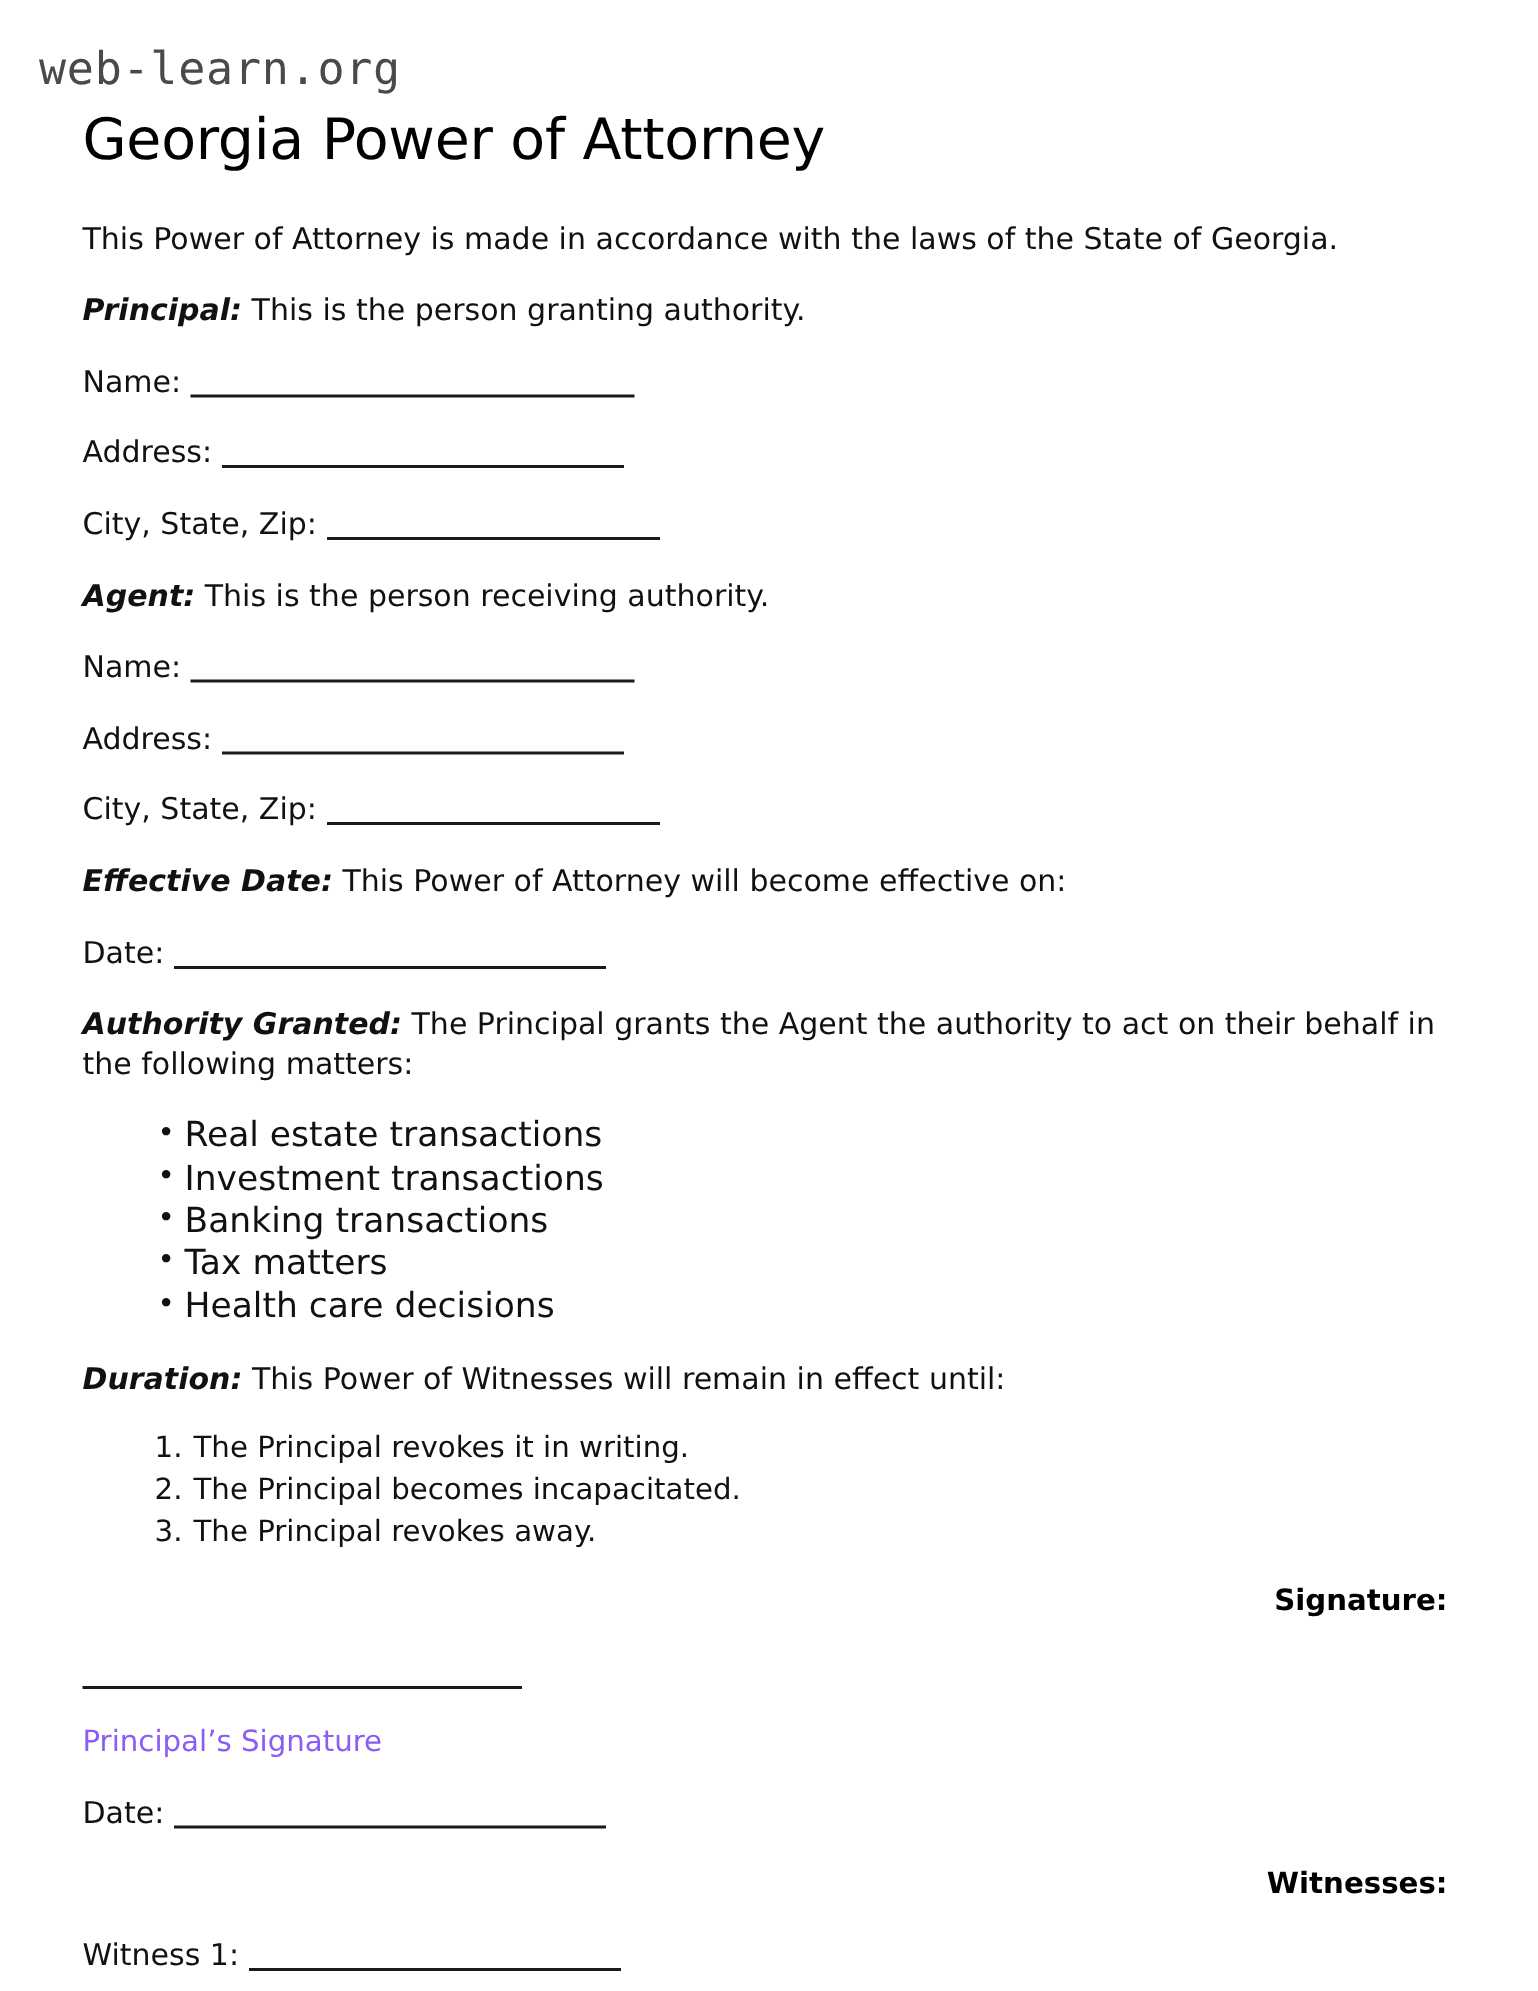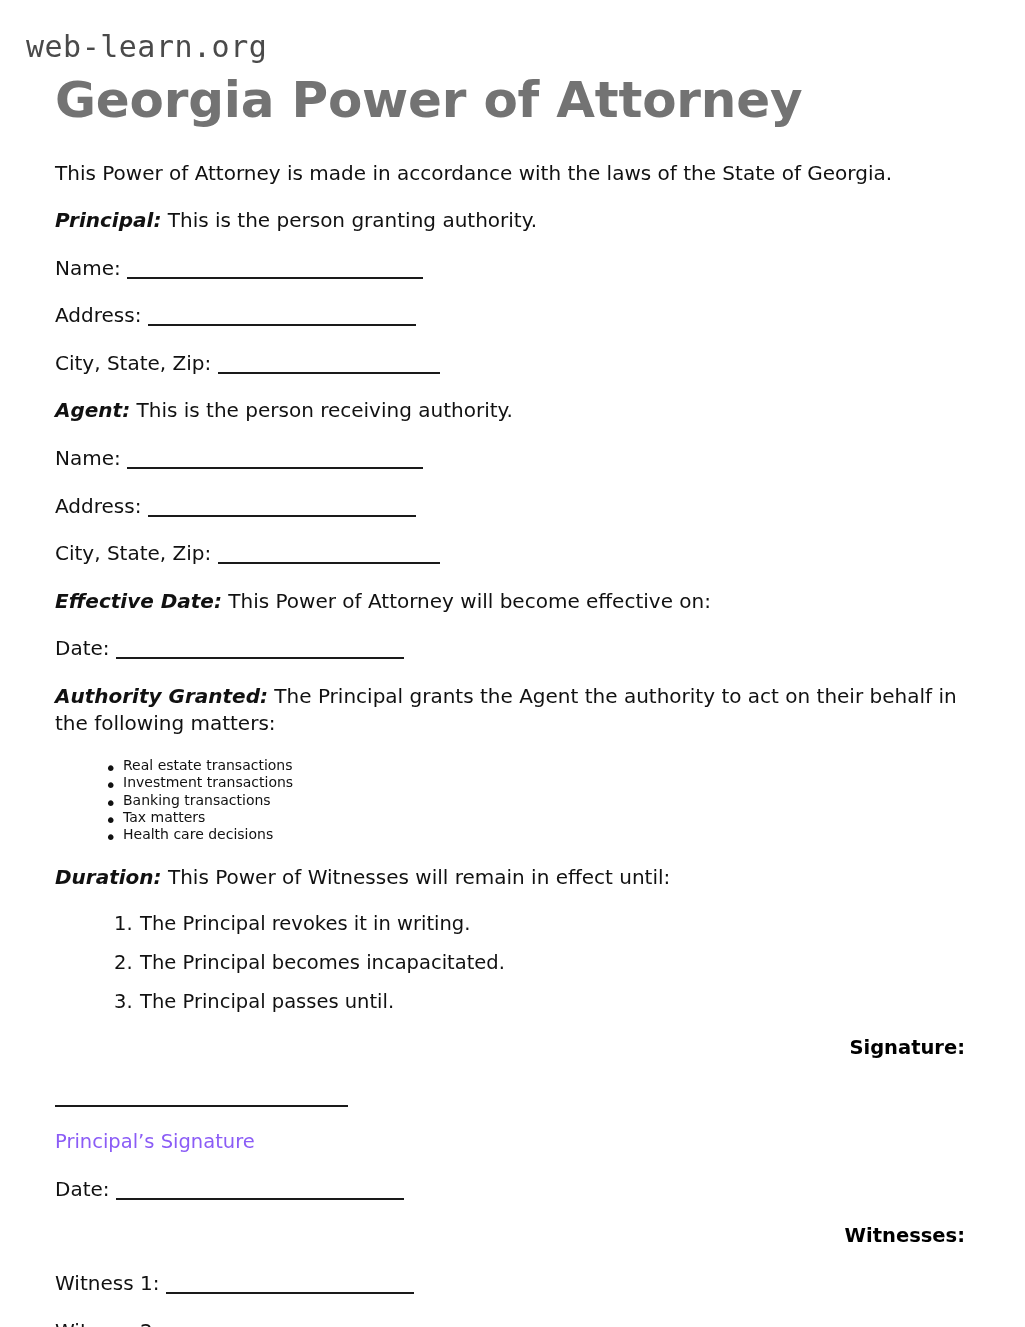--- a/index.html
+++ b/index.html
@@ -37,25 +37,25 @@
   }
   .content {
     position: absolute;
     left: 55px;
     top: 72px;
     width: 910px;
   }
   h1.doc-title {
     margin: 0 0 30px 0;
     padding: 0;
-    font-size: 50px;
-    font-weight: bold;
+    font-size: 38px;
+    font-weight: normal;
     line-height: 1.15;
     letter-spacing: -0.2px;
-    color: #737373;
+    color: #000000;
   }
   p.para {
     margin: 0 0 21px 0;
     padding: 0;
     font-size: 20px;
     line-height: 1.33;
     color: #111111;
   }
   .lbl {
     font-weight: bold;
@@ -78,21 +78,21 @@
     height: 0;
     margin: 44px 0 22px 0;
   }
   ul.bullets {
     margin: 0 0 21px 0;
     padding: 0 0 0 50px;
     list-style: none;
   }
   ul.bullets li {
     position: relative;
-    font-size: 14px;
+    font-size: 23px;
     line-height: 1.23;
     color: #111111;
     padding-left: 18px;
     margin: 0;
   }
   ul.bullets li::before {
     content: "\2022";
     position: absolute;
     left: 0;
     top: 0;
@@ -104,21 +104,21 @@
     padding: 0 0 0 44px;
     list-style: none;
     counter-reset: dur;
   }
   ol.numbered li {
     position: relative;
     font-size: 19.5px;
     line-height: 1.23;
     color: #111111;
     padding-left: 26px;
-    margin: 15px;
+    margin: 4px;
     counter-increment: dur;
   }
   ol.numbered li::before {
     content: counter(dur) ".";
     position: absolute;
     left: 0;
     top: 0;
     font-size: 19.5px;
     line-height: 1.23;
   }
@@ -178,21 +178,21 @@
       <li>Banking transactions</li>
       <li>Tax matters</li>
       <li>Health care decisions</li>
     </ul>
 
     <p class="para"><span class="lbl">Duration:</span><span> This Power of Witnesses will remain in effect until:</span></p>
 
     <ol class="numbered">
       <li>The Principal revokes it in writing.</li>
       <li>The Principal becomes incapacitated.</li>
-      <li>The Principal passes until.</li>
+      <li>The Principal revokes away.</li>
     </ol>
 
     <p class="section-head">Signature:</p>
 
     <div class="sig-line"></div>
 
     <p class="caption">Principal’s Signature</p>
 
     <p class="para"><span>Date: </span><span class="blank w-date"></span></p>
 

